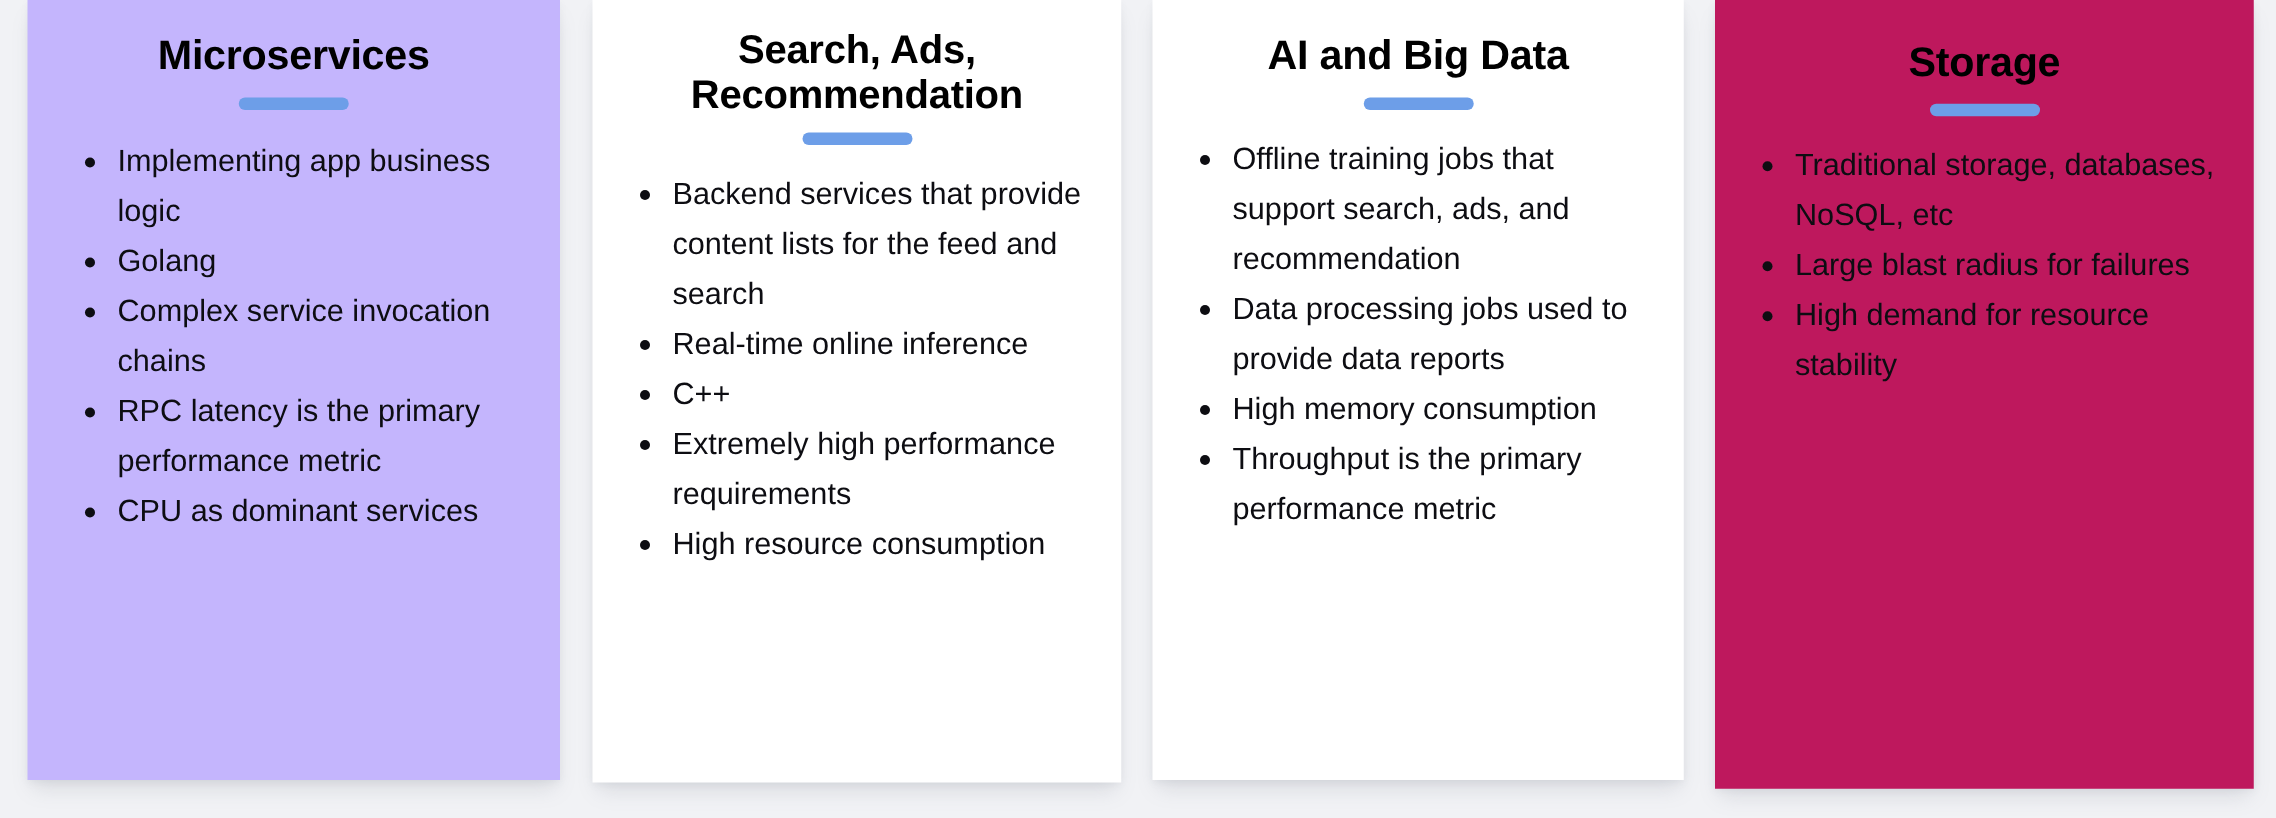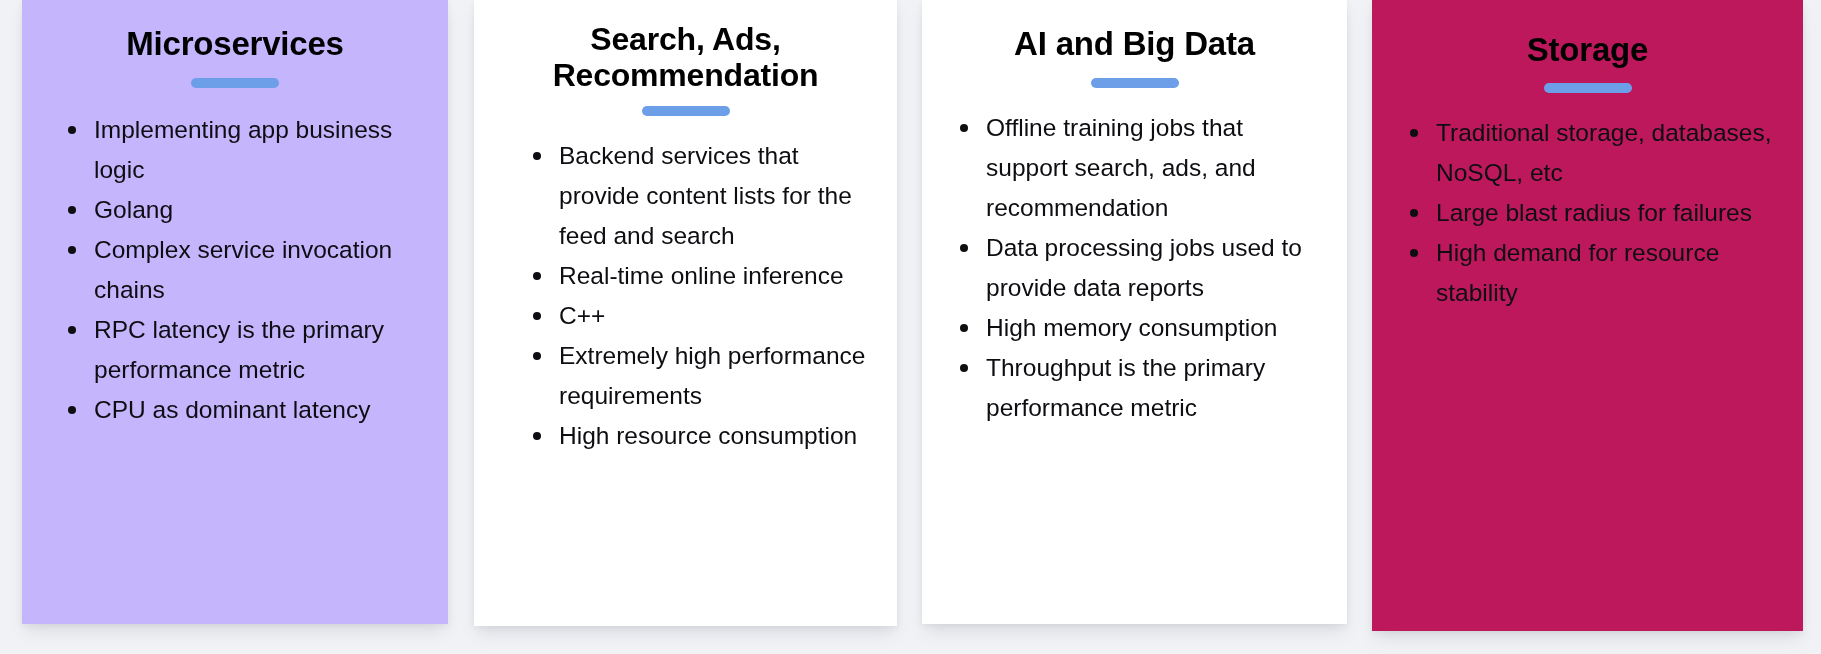--- a/index.html
+++ b/index.html
@@ -63,21 +63,21 @@
     background: #6d9ee8;
   }
   .card-1 .title-divider { margin-top: 12px; }
   .card-3 .title-divider { margin-top: 14px; }
 
   .bullet-list {
     list-style: none;
     margin: 0;
     padding: 22px 24px 0 46px;
   }
-  .card-1 .bullet-list { padding-top: 20px; padding-left: 59px; }
+  .card-1 .bullet-list { padding-top: 20px; padding-left: 38px; }
   .card-2 .bullet-list { padding-top: 20px; padding-left: 38px; }
   .card-3 .bullet-list { padding-top: 20px; padding-left: 38px; }
 
   .bullet-item {
     position: relative;
     padding-left: 26px;
     margin: 0 0 0 0;
     font-size: 24.5px;
     line-height: 40px;
     color: #0d0d12;
@@ -115,21 +115,21 @@
       <li class="bullet-item" style="color: rgb(13, 13, 18);">
         <span class="bullet-dot" style="background: rgb(13, 13, 18);"></span>
         <span>Complex service invocation chains</span>
       </li>
       <li class="bullet-item" style="color: rgb(13, 13, 18);">
         <span class="bullet-dot" style="background: rgb(13, 13, 18);"></span>
         <span>RPC latency is the primary performance metric</span>
       </li>
       <li class="bullet-item" style="color: rgb(13, 13, 18);">
         <span class="bullet-dot" style="background: rgb(13, 13, 18);"></span>
-        <span>CPU as dominant latency</span>
+        <span>CPU as dominant services</span>
       </li>
     </ul>
   </section>
 
   <section class="card card-1" style="background: rgb(255, 255, 255);">
     <div class="card-head">
       <h2 class="card-title">Search, Ads, Recommendation</h2>
       <div class="title-divider" style="background: rgb(109, 158, 232);"></div>
     </div>
     <ul class="bullet-list">

